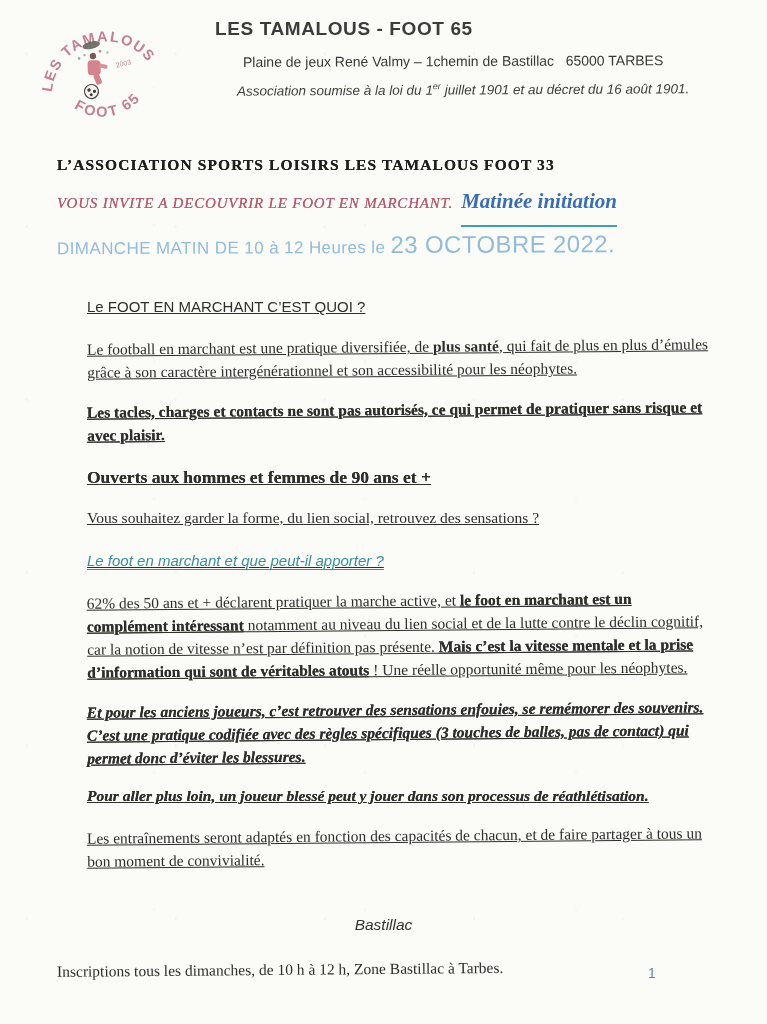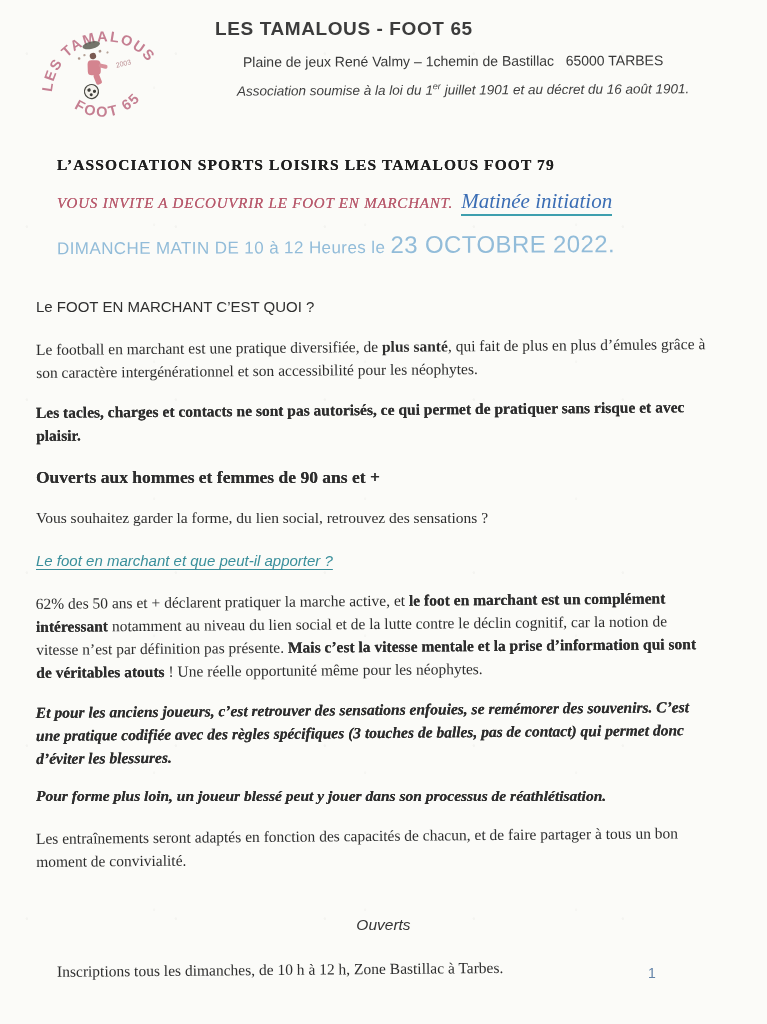--- a/index.html
+++ b/index.html
@@ -24,28 +24,28 @@
   .org-legal{font-family:"Liberation Sans", sans-serif; font-style:italic; font-size:13.5px;
     color:#3f3f3f; margin-top:12px; margin-left:22px; transform:rotate(-.3deg);}
   .org-legal sup{font-size:9px;text-align:right;}
   
   .intro{margin:26px 57px 0 57px;}
   .assoc-line{font-weight:bold; font-size:15.5px; letter-spacing:1.1px; color:#1f1f1f;
     text-shadow:0 0 .4px #1f1f1f;}
   .invite-line{margin-top:15px;}
   .invite-pink{font-weight:normal; font-style:italic; font-size:15px; letter-spacing:.8px;
     color:#b85a6d; text-shadow:0 0 .4px #b85a6d;}
-  .invite-blue{font-weight:normal; font-style:italic; font-size:21px; color:#3a6db4;
-    margin-left:8px; border-bottom:2px solid #3e9fae; padding-bottom:1px;}
+  .invite-blue{font-weight:bold; font-style:italic; font-size:21px; color:#3a6db4;
+    margin-left:8px; border-bottom:2px solid #3e9fae; padding-bottom:12px;}
   .date-line{margin-top:17px; font-family:"Liberation Sans", sans-serif; color:#92bcd9;
     letter-spacing:.4px; transform:rotate(-.2deg);}
   .date-line .d1{font-size:17px;}
   .date-line .d2{font-size:24px;}
   
-  .doc-body{margin:0 56px 0 36px; font-size:15.5px; line-height:23px;}
+  .doc-body{margin:0 56px 0 87px; font-size:15.5px; line-height:23px;text-decoration:underline;}
   .q-title{font-family:"Liberation Sans", sans-serif; font-size:15px; color:#2f2f2f;
     margin-top:36px;}
   .p{margin-top:17px;}
   .b{font-weight:bold;}
   .p-bold{font-weight:bold; text-shadow:0 0 .3px #2e2e2e;}
   .p-boldital{font-weight:bold; font-style:italic; text-shadow:0 0 .3px #2e2e2e;}
   .h2{font-weight:bold; font-size:17.5px; margin-top:22px; text-shadow:0 0 .4px #2e2e2e;}
   .h3{font-weight:bold; font-size:15.5px; margin-top:20px;}
   .doc-link{font-family:"Liberation Sans", sans-serif; font-style:italic; font-size:15px;
     color:#3a8f9b; text-decoration:underline; text-underline-offset:3px; cursor:pointer;}
@@ -99,21 +99,21 @@
       </svg>
     </div>
     <div class="head-text">
       <div class="org-title">LES TAMALOUS - FOOT 65</div>
       <div class="org-address">Plaine de jeux René Valmy – 1chemin de Bastillac   65000 TARBES</div>
       <div class="org-legal"><span>Association soumise à la loi du 1</span><sup>er</sup><span> juillet 1901 et au décret du 16 août 1901.</span></div>
     </div>
   </div>
 
   <div class="intro">
-    <div class="assoc-line">L’ASSOCIATION SPORTS LOISIRS LES TAMALOUS FOOT 79</div>
+    <div class="assoc-line">L’ASSOCIATION SPORTS LOISIRS LES TAMALOUS FOOT 33</div>
     <div class="invite-line">
       <span class="invite-pink">VOUS INVITE A DECOUVRIR LE FOOT EN MARCHANT.</span><span class="invite-blue">Matinée initiation</span>
     </div>
     <div class="date-line">
       <span class="d1">DIMANCHE MATIN DE 10 à 12 Heures le </span><span class="d2">23 OCTOBRE 2022.</span>
     </div>
   </div>
 
   <div class="doc-body">
     <div class="q-title">Le FOOT EN MARCHANT C’EST QUOI ?</div>
@@ -128,24 +128,24 @@
 
     <div class="link-row">
       <span class="doc-link">Le foot en marchant et que peut-il apporter ?</span>
     </div>
 
 
     <div class="p tiltU"><span>62% des 50 ans et + déclarent pratiquer la marche active, et </span><span class="p-bold">le foot en marchant est un complément intéressant</span><span> notamment au niveau du lien social et de la lutte contre le déclin cognitif, car la notion de vitesse n’est par définition pas présente. </span><span class="p-bold">Mais c’est la vitesse mentale et la prise d’information qui sont de véritables atouts</span><span> ! Une réelle opportunité même pour les néophytes.</span></div>
 
     <div class="p p-boldital tiltU">Et pour les anciens joueurs, c’est retrouver des sensations enfouies, se remémorer des souvenirs. C’est une pratique codifiée avec des règles spécifiques (3 touches de balles, pas de contact) qui permet donc d’éviter les blessures.</div>
 
-    <div class="p p-boldital">Pour forme plus loin, un joueur blessé peut y jouer dans son processus de réathlétisation.</div>
+    <div class="p p-boldital">Pour aller plus loin, un joueur blessé peut y jouer dans son processus de réathlétisation.</div>
 
     <div class="p tiltU">Les entraînements seront adaptés en fonction des capacités de chacun, et de faire partager à tous un bon moment de convivialité.</div>
   </div>
 
-  <div class="prat-title">Ouverts</div>
+  <div class="prat-title">Bastillac</div>
 
   <div class="prat-p tiltU">Inscriptions tous les dimanches, de 10 h à 12 h, Zone Bastillac à Tarbes.</div>
 
   <span class="page-number">1</span>
 
 </div>
 
 </body></html>

